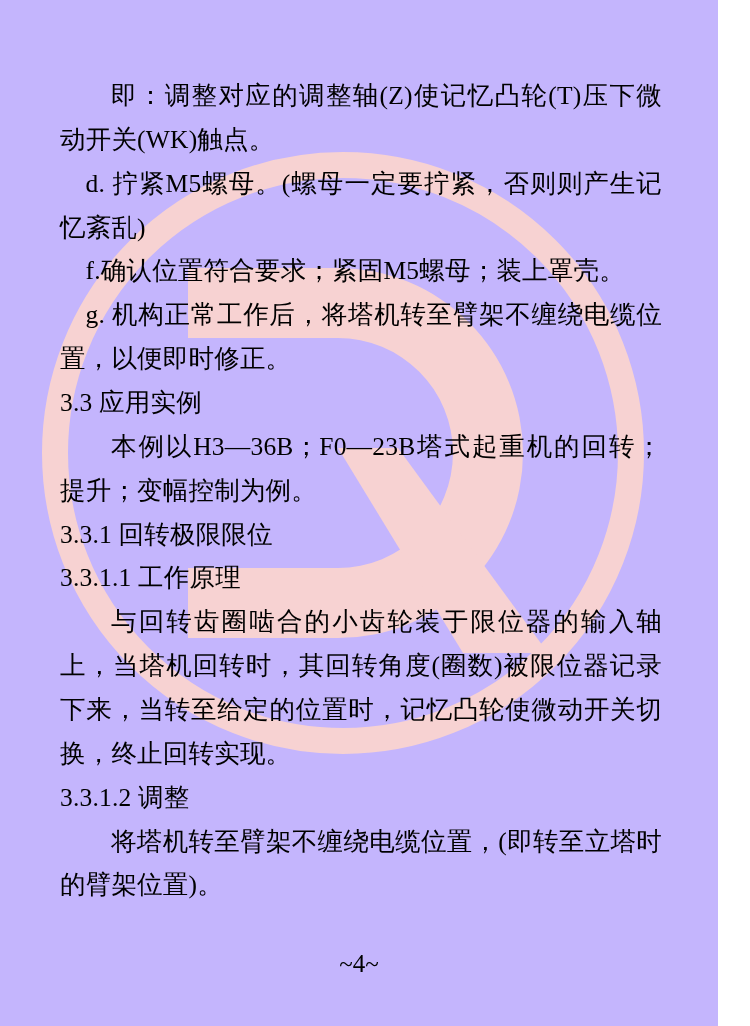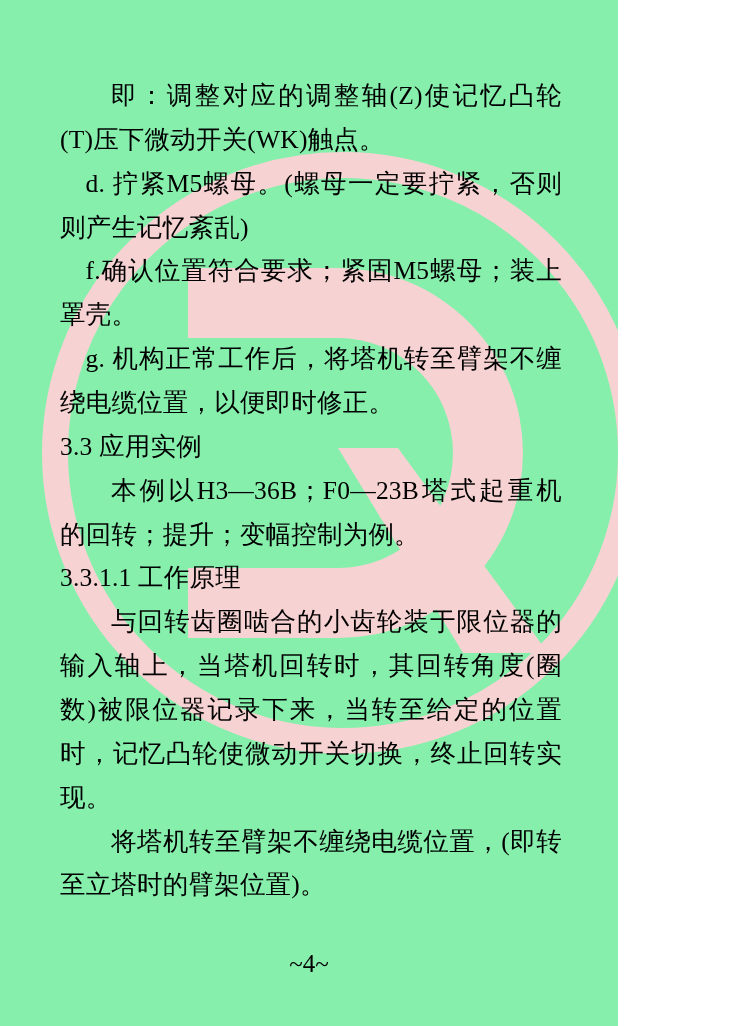--- a/index.html
+++ b/index.html
@@ -2,23 +2,23 @@
 <html><head>
 <meta charset="utf-8">
 <style>
   html, body {
     margin: 0;
     padding: 0;
     background: #ffffff;
   }
   .page {
     position: relative;
-    width: 618px;
+    width: 718px;
     height: 1026px;
-    background: #86efac;
+    background: #c4b5fd;
     overflow: hidden;
     font-family: "Liberation Serif", "DejaVu Serif", serif;
   }
 
   
   .watermark {
     position: absolute;
     left: 38px;
     top: 148px;
     width: 610px;
@@ -81,20 +81,22 @@
     </svg>
   </div>
 
   <div class="content">
     <p class="indent-2">即：调整对应的调整轴(Z)使记忆凸轮(T)压下微动开关(WK)触点。</p>
     <p class="indent-1">d. 拧紧M5螺母。(螺母一定要拧紧，否则则产生记忆紊乱)</p>
     <p class="indent-1">f.确认位置符合要求；紧固M5螺母；装上罩壳。</p>
     <p class="indent-1">g. 机构正常工作后，将塔机转至臂架不缠绕电缆位置，以便即时修正。</p>
     <p class="heading">3.3 应用实例</p>
     <p class="indent-2">本例以H3—36B；F0—23B塔式起重机的回转；提升；变幅控制为例。</p>
+    <p class="heading">3.3.1 回转极限限位</p>
     <p class="heading">3.3.1.1  工作原理</p>
     <p class="indent-2">与回转齿圈啮合的小齿轮装于限位器的输入轴上，当塔机回转时，其回转角度(圈数)被限位器记录下来，当转至给定的位置时，记忆凸轮使微动开关切换，终止回转实现。</p>
+    <p class="heading">3.3.1.2  调整</p>
     <p class="indent-2">将塔机转至臂架不缠绕电缆位置，(即转至立塔时的臂架位置)。</p>
   </div>
 
   <div class="pagenum">~4~</div>
 
 </div>
 
 </body></html>

